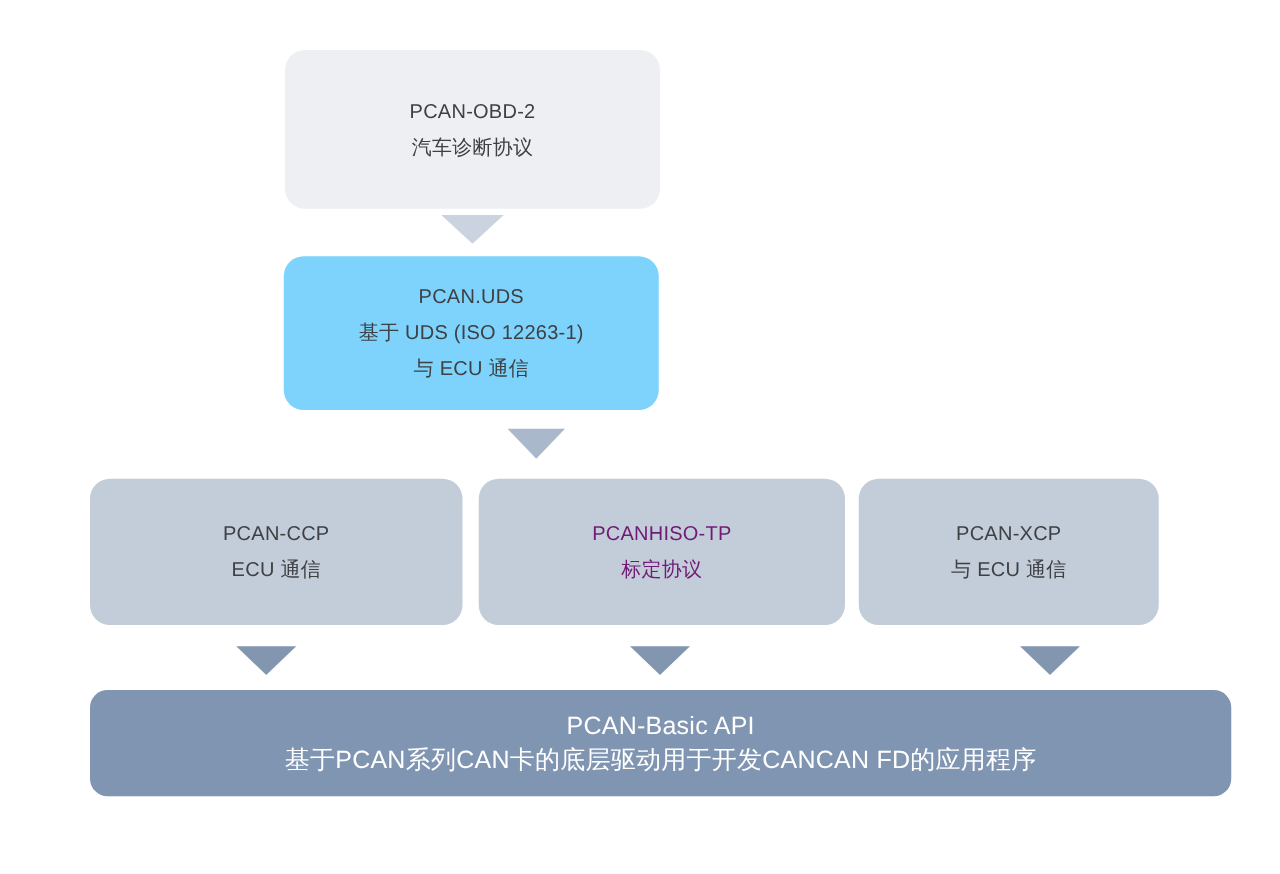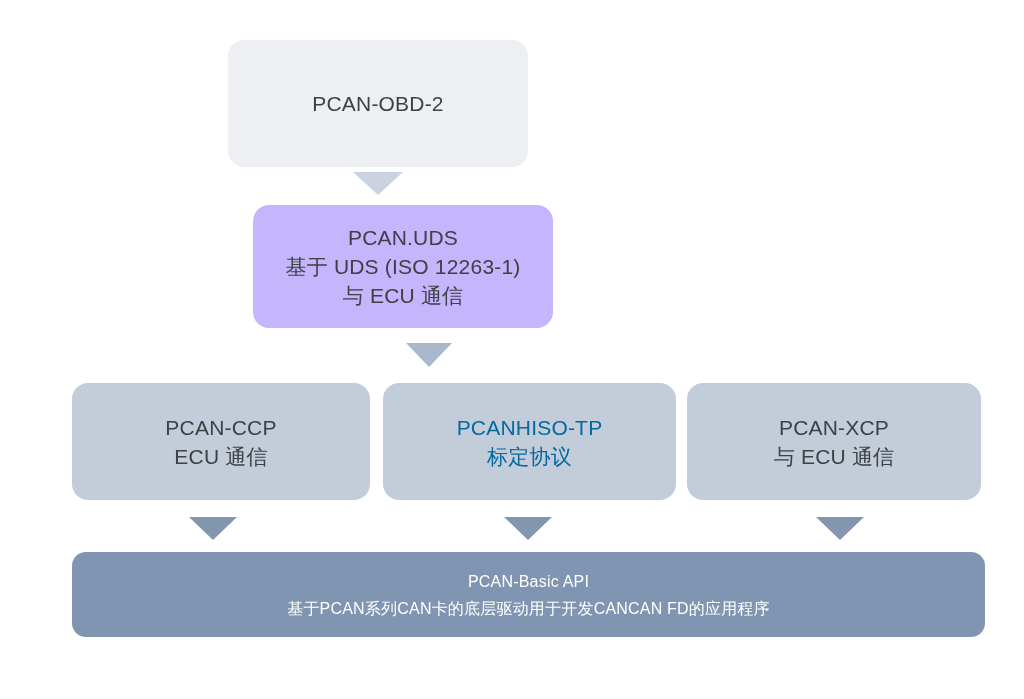--- a/index.html
+++ b/index.html
@@ -18,33 +18,33 @@
   .node {
     position: absolute;
     border-radius: 16px;
     display: flex;
     flex-direction: column;
     align-items: center;
     justify-content: center;
     text-align: center;
   }
   .node .line {
-    font-size: 21px;
+    font-size: 16px;
     line-height: 29px;
     letter-spacing: 0.2px;
     white-space: nowrap;
   }
   .node-obd2   { left: 228px; top: 40px;  width: 300px; height: 127px; }
   .node-uds    { left: 227px; top: 205px; width: 300px; height: 123px; }
   .node-ccp    { left: 72px;  top: 383px; width: 298px; height: 117px; }
   .node-isotp  { left: 383px; top: 383px; width: 293px; height: 117px; }
-  .node-xcp    { left: 687px; top: 383px; width: 294px; height: 117px; text-align: right; }
+  .node-xcp    { left: 687px; top: 383px; width: 240px; height: 117px; text-align: right; }
   .node-basic  { left: 72px;  top: 552px; width: 913px; height: 85px; border-radius: 14px; }
   .node-basic .line {
-    font-size: 16px;
+    font-size: 20px;
     line-height: 27px;
   }
   .tri {
     position: absolute;
     width: 0;
     height: 0;
     border-left: 25px solid transparent;
     border-right: 25px solid transparent;
     border-top-width: 23px;
     border-top-style: solid;
@@ -55,38 +55,39 @@
   .tri-3b { left: 504px; top: 517px; border-left-width: 24px; border-right-width: 24px; }
   .tri-3c { left: 816px; top: 517px; border-left-width: 24px; border-right-width: 24px; }
 </style>
 </head>
 <body>
 
 <div class="canvas">
 
   <div class="node node-obd2" style="background-color: rgb(238, 239, 242); color: rgb(62, 64, 67);">
     <div class="line">PCAN-OBD-2</div>
+    <div class="line">汽车诊断协议</div>
   </div>
 
   <div class="tri tri-1" style="border-top-color: rgb(202, 211, 223);"></div>
 
-  <div class="node node-uds" style="background-color: #c4b5fd; color: rgb(62, 64, 67); margin-left: 26px;">
+  <div class="node node-uds" style="background-color: #7dd3fc; color: rgb(62, 64, 67);">
     <div class="line">PCAN.UDS</div>
     <div class="line">基于 UDS (ISO 12263-1)</div>
     <div class="line">与 ECU 通信</div>
   </div>
 
   <div class="tri tri-2" style="border-top-color: rgb(169, 184, 203);"></div>
 
   <div class="node node-ccp" style="background-color: rgb(195, 204, 217); color: rgb(62, 64, 67);">
     <div class="line">PCAN-CCP</div>
     <div class="line">ECU 通信</div>
   </div>
 
-  <div class="node node-isotp" style="background-color: rgb(195, 204, 217); color: #0369a1;">
+  <div class="node node-isotp" style="background-color: rgb(195, 204, 217); color: #701a75;">
     <div class="line">PCANHISO-TP</div>
     <div class="line">标定协议</div>
   </div>
 
   <div class="node node-xcp" style="background-color: rgb(195, 204, 217); color: rgb(62, 64, 67);">
     <div class="line">PCAN-XCP</div>
     <div class="line">与 ECU 通信</div>
   </div>
 
   <div class="tri tri-3a" style="border-top-color: rgb(130, 150, 176);"></div>

